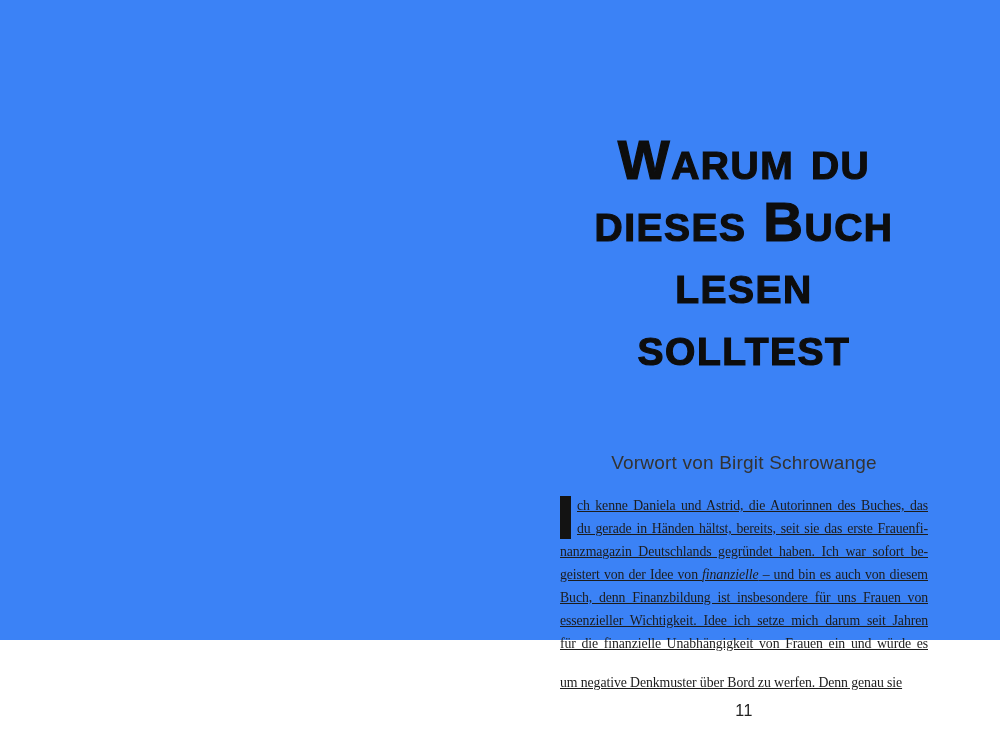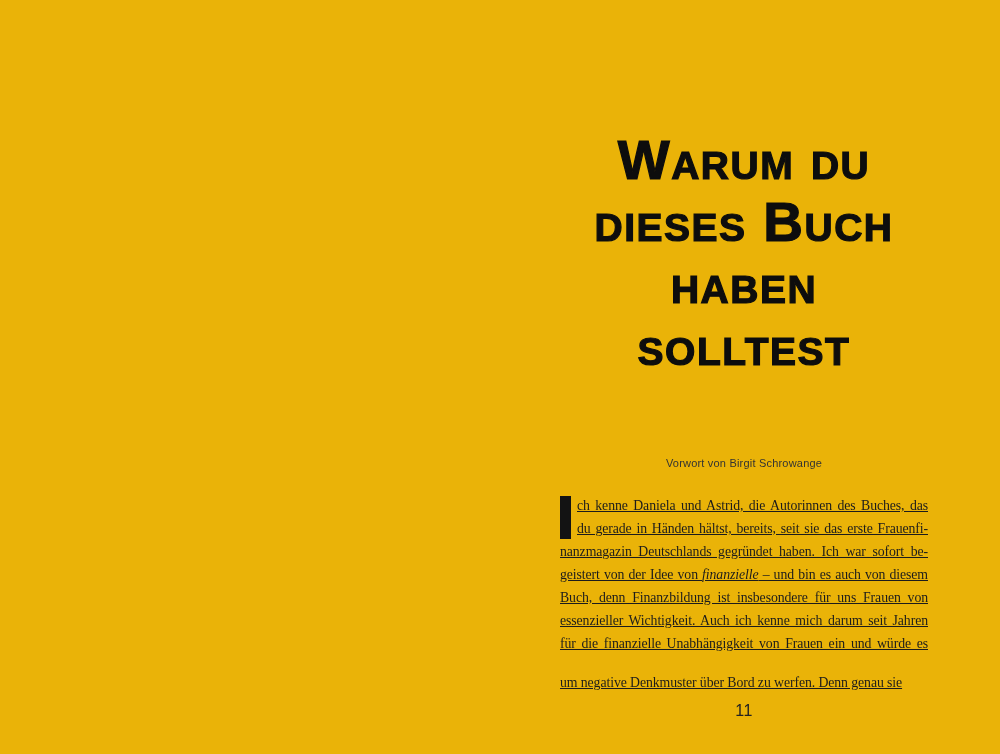--- a/index.html
+++ b/index.html
@@ -10,22 +10,22 @@
   body {
     position: relative;
     width: 1000px;
     height: 754px;
     overflow: hidden;
     font-family: "Liberation Serif", serif;
   }
   .page {
     position: absolute;
     top: 0;
-    height: 754px;
-    background: #eab308;
+    height: 640px;
+    background: #3b82f6;
   }
   .page-left  { left: 0;   width: 500px; }
   .page-right { left: 500px; width: 500px; }
 
   
   .chapter-title {
     position: absolute;
     left: 60px;
     top: 129px;
     width: 368px;
@@ -43,21 +43,21 @@
   .title-line { display: block; }
 
   
   .subtitle {
     position: absolute;
     left: 60px;
     top: 451px;
     width: 368px;
     text-align: center;
     font-family: "Liberation Sans", sans-serif;
-    font-size: 11px;
+    font-size: 19px;
     line-height: 24px;
     letter-spacing: 0.2px;
     color: #333333;
   }
 
   
   .body-copy {
     position: absolute;
     left: 60px;
     top: 494px;
@@ -112,33 +112,33 @@
 </head>
 <body>
 
 <div class="page page-left"></div>
 
 <div class="page page-right">
 
   <h1 class="chapter-title">
     <span class="title-line">Warum du</span>
     <span class="title-line">dieses Buch</span>
-    <span class="title-line">haben</span>
+    <span class="title-line">lesen</span>
     <span class="title-line">solltest</span>
   </h1>
 
   <div class="subtitle">Vorwort von Birgit Schrowange</div>
 
   <div class="body-copy">
     <span class="dropcap">I</span>
     <div class="body-line">ch kenne Daniela und Astrid, die Autorinnen des Buches, das</div>
     <div class="body-line">du gerade in Händen hältst, bereits, seit sie das erste Frauenfi-</div>
     <div class="body-line">nanzmagazin Deutschlands gegründet haben. Ich war sofort be-</div>
     <div class="body-line"><span>geistert von der Idee von </span><em>finanzielle</em><span> – und bin es auch von diesem</span></div>
     <div class="body-line">Buch, denn Finanzbildung ist insbesondere für uns Frauen von</div>
-    <div class="body-line">essenzieller Wichtigkeit. Auch ich kenne mich darum seit Jahren</div>
+    <div class="body-line">essenzieller Wichtigkeit. Idee ich setze mich darum seit Jahren</div>
     <div class="body-line">für die finanzielle Unabhängigkeit von Frauen ein und würde es</div>
     <div class="body-line last-line">um negative Denkmuster über Bord zu werfen. Denn genau sie</div>
   </div>
 
   <div class="page-number">11</div>
 
 </div>
 
 </body></html>

